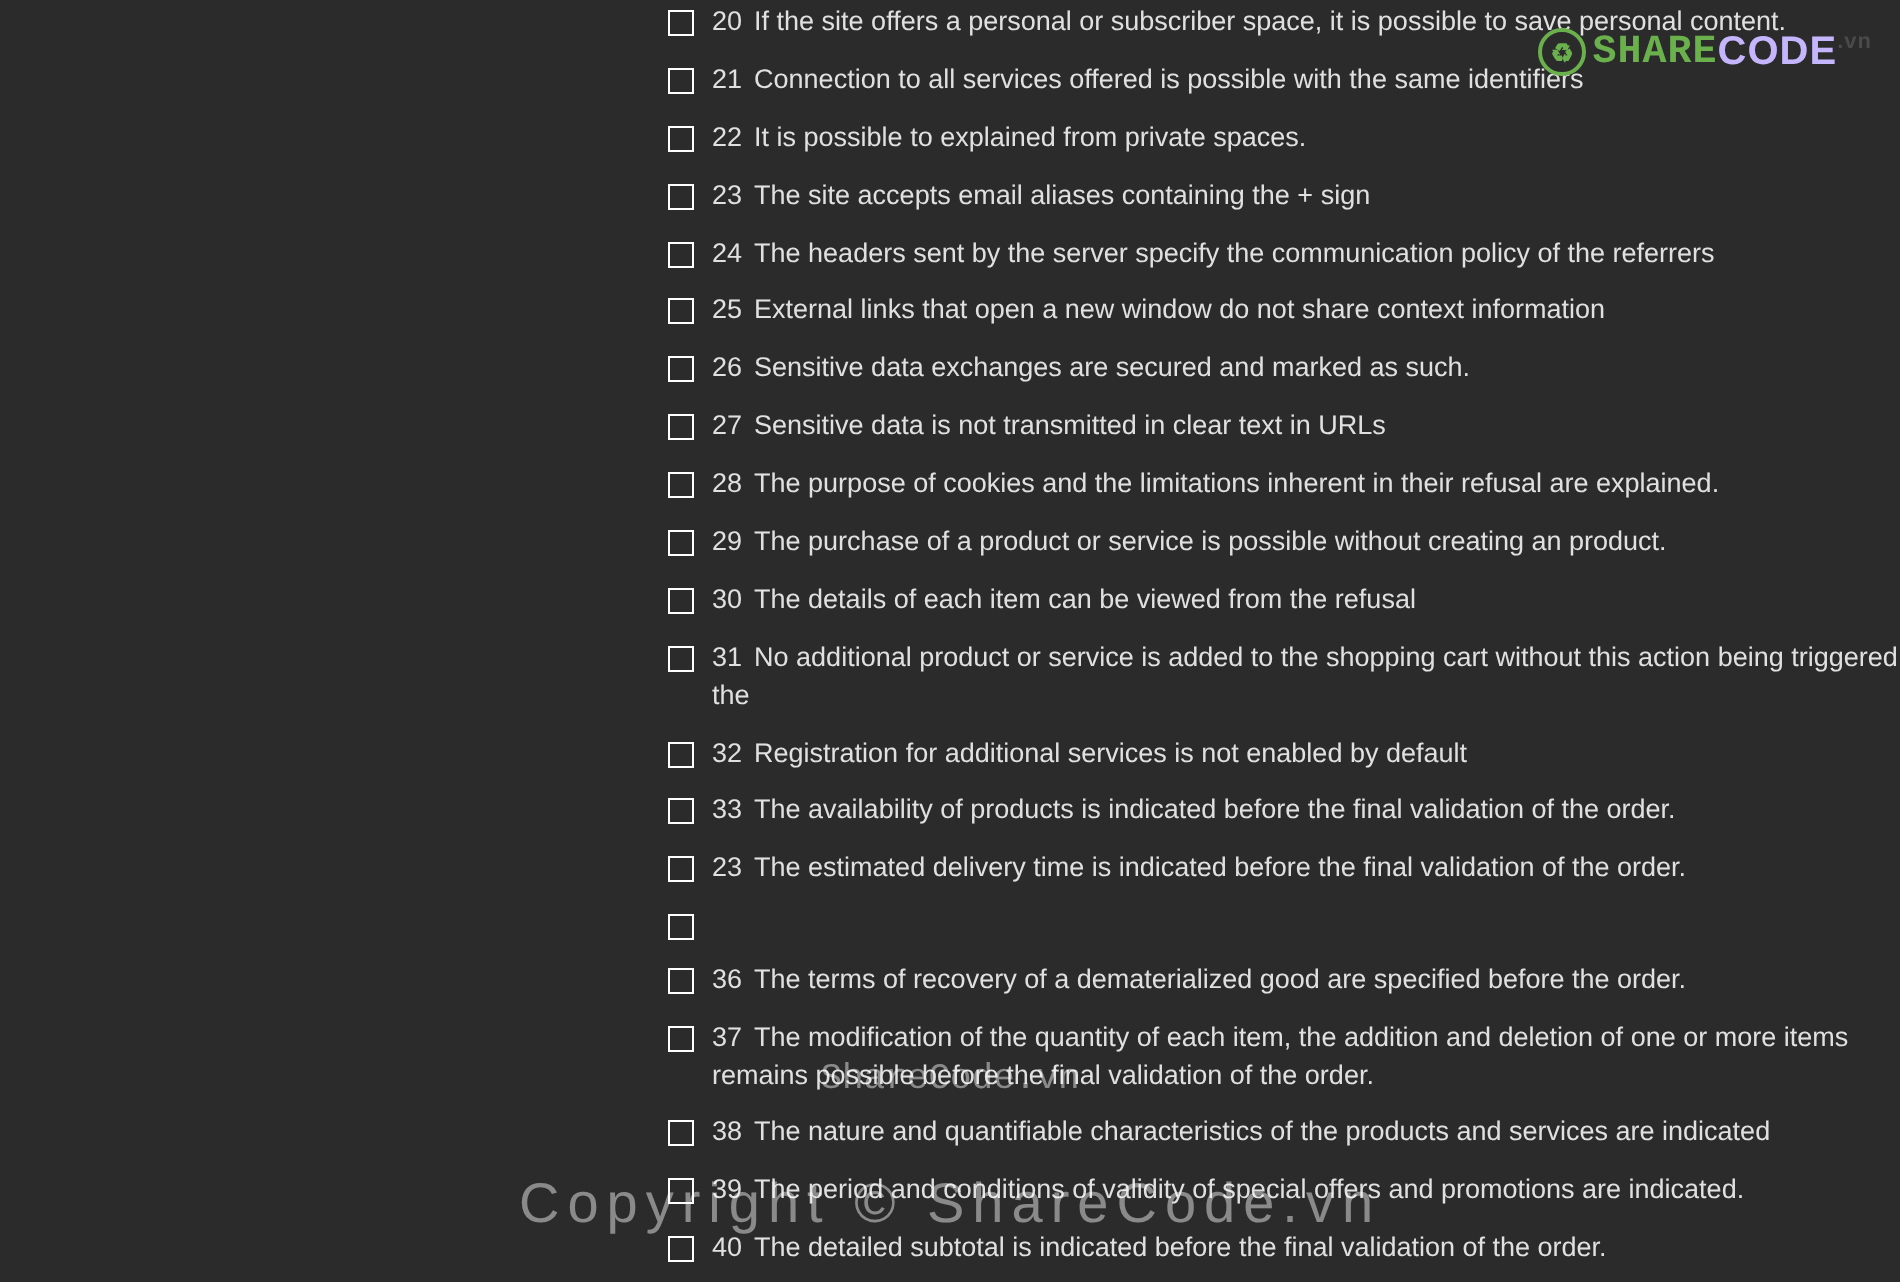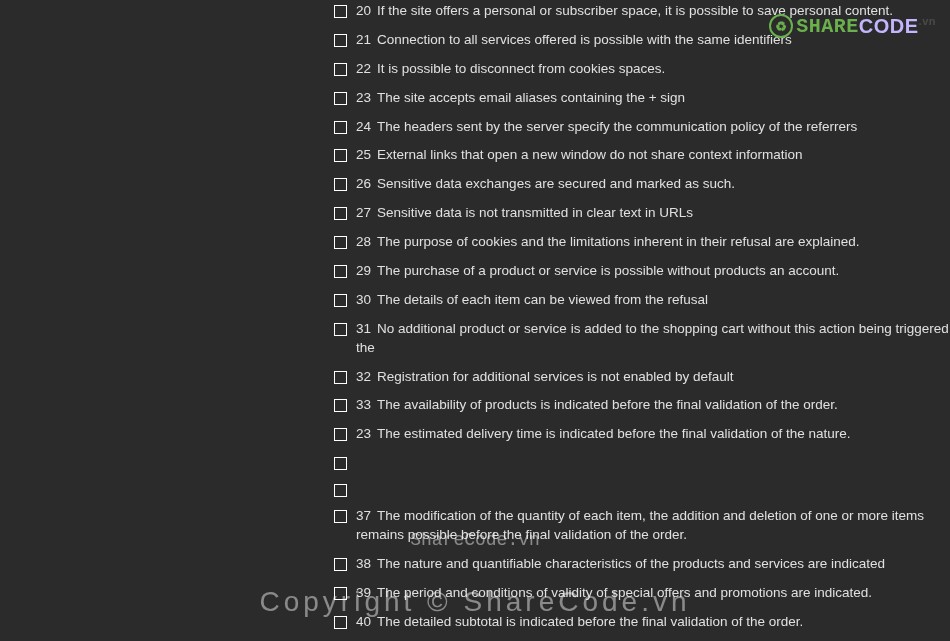--- a/index.html
+++ b/index.html
@@ -124,21 +124,21 @@
       <div class="checklist-item">
         <div class="checkbox"></div>
         <div class="item-text-block"><span class="item-num">20</span><span class="item-label">If the site offers a personal or subscriber space, it is possible to save personal content.</span></div>
       </div>
       <div class="checklist-item">
         <div class="checkbox"></div>
         <div class="item-text-block"><span class="item-num">21</span><span class="item-label">Connection to all services offered is possible with the same identifiers</span></div>
       </div>
       <div class="checklist-item">
         <div class="checkbox"></div>
-        <div class="item-text-block"><span class="item-num">22</span><span class="item-label">It is possible to disconnect from cookies spaces.</span></div>
+        <div class="item-text-block"><span class="item-num">22</span><span class="item-label">It is possible to explained from private spaces.</span></div>
       </div>
       <div class="checklist-item">
         <div class="checkbox"></div>
         <div class="item-text-block"><span class="item-num">23</span><span class="item-label">The site accepts email aliases containing the + sign</span></div>
       </div>
       <div class="checklist-item">
         <div class="checkbox"></div>
         <div class="item-text-block"><span class="item-num">24</span><span class="item-label">The headers sent by the server specify the communication policy of the referrers</span></div>
       </div>
       <div class="checklist-item">
@@ -152,47 +152,48 @@
       <div class="checklist-item">
         <div class="checkbox"></div>
         <div class="item-text-block"><span class="item-num">27</span><span class="item-label">Sensitive data is not transmitted in clear text in URLs</span></div>
       </div>
       <div class="checklist-item">
         <div class="checkbox"></div>
         <div class="item-text-block"><span class="item-num">28</span><span class="item-label">The purpose of cookies and the limitations inherent in their refusal are explained.</span></div>
       </div>
       <div class="checklist-item">
         <div class="checkbox"></div>
-        <div class="item-text-block"><span class="item-num">29</span><span class="item-label">The purchase of a product or service is possible without products an account.</span></div>
+        <div class="item-text-block"><span class="item-num">29</span><span class="item-label">The purchase of a product or service is possible without creating an product.</span></div>
       </div>
       <div class="checklist-item">
         <div class="checkbox"></div>
         <div class="item-text-block"><span class="item-num">30</span><span class="item-label">The details of each item can be viewed from the refusal</span></div>
       </div>
       <div class="checklist-item">
         <div class="checkbox"></div>
         <div class="item-text-block"><span class="item-num">31</span><span class="item-label">No additional product or service is added to the shopping cart without this action being triggered by the</span></div>
       </div>
       <div class="checklist-item">
         <div class="checkbox"></div>
         <div class="item-text-block"><span class="item-num">32</span><span class="item-label">Registration for additional services is not enabled by default</span></div>
       </div>
       <div class="checklist-item">
         <div class="checkbox"></div>
         <div class="item-text-block"><span class="item-num">33</span><span class="item-label">The availability of products is indicated before the final validation of the order.</span></div>
       </div>
       <div class="checklist-item">
         <div class="checkbox"></div>
-        <div class="item-text-block"><span class="item-num">23</span><span class="item-label">The estimated delivery time is indicated before the final validation of the nature.</span></div>
-      </div>
-      <div class="checklist-item">
-        <div class="checkbox"></div>
-      </div>
-      <div class="checklist-item">
-        <div class="checkbox"></div>
+        <div class="item-text-block"><span class="item-num">23</span><span class="item-label">The estimated delivery time is indicated before the final validation of the order.</span></div>
+      </div>
+      <div class="checklist-item">
+        <div class="checkbox"></div>
+      </div>
+      <div class="checklist-item">
+        <div class="checkbox"></div>
+        <div class="item-text-block"><span class="item-num">36</span><span class="item-label">The terms of recovery of a dematerialized good are specified before the order.</span></div>
       </div>
       <div class="checklist-item">
         <div class="checkbox"></div>
         <div class="item-text-block"><span class="item-num">37</span><span class="item-label">The modification of the quantity of each item, the addition and deletion of one or more items remains possible before the final validation of the order.</span></div>
       </div>
       <div class="checklist-item">
         <div class="checkbox"></div>
         <div class="item-text-block"><span class="item-num">38</span><span class="item-label">The nature and quantifiable characteristics of the products and services are indicated</span></div>
       </div>
       <div class="checklist-item">

